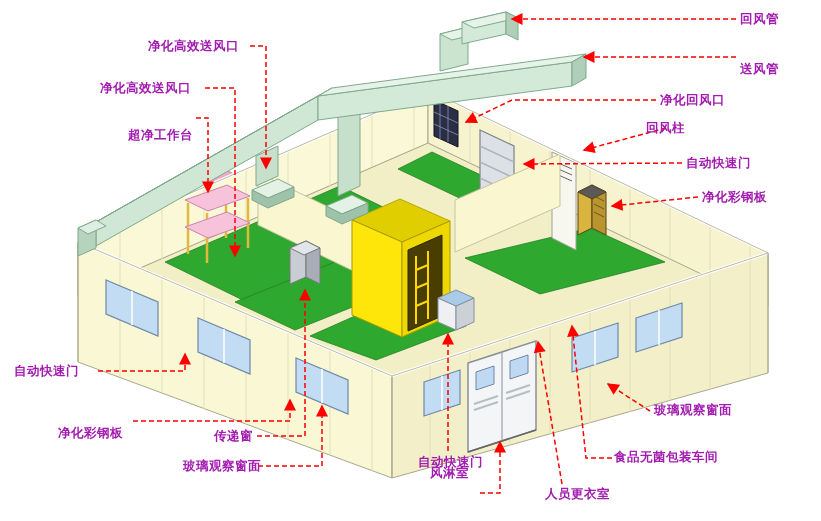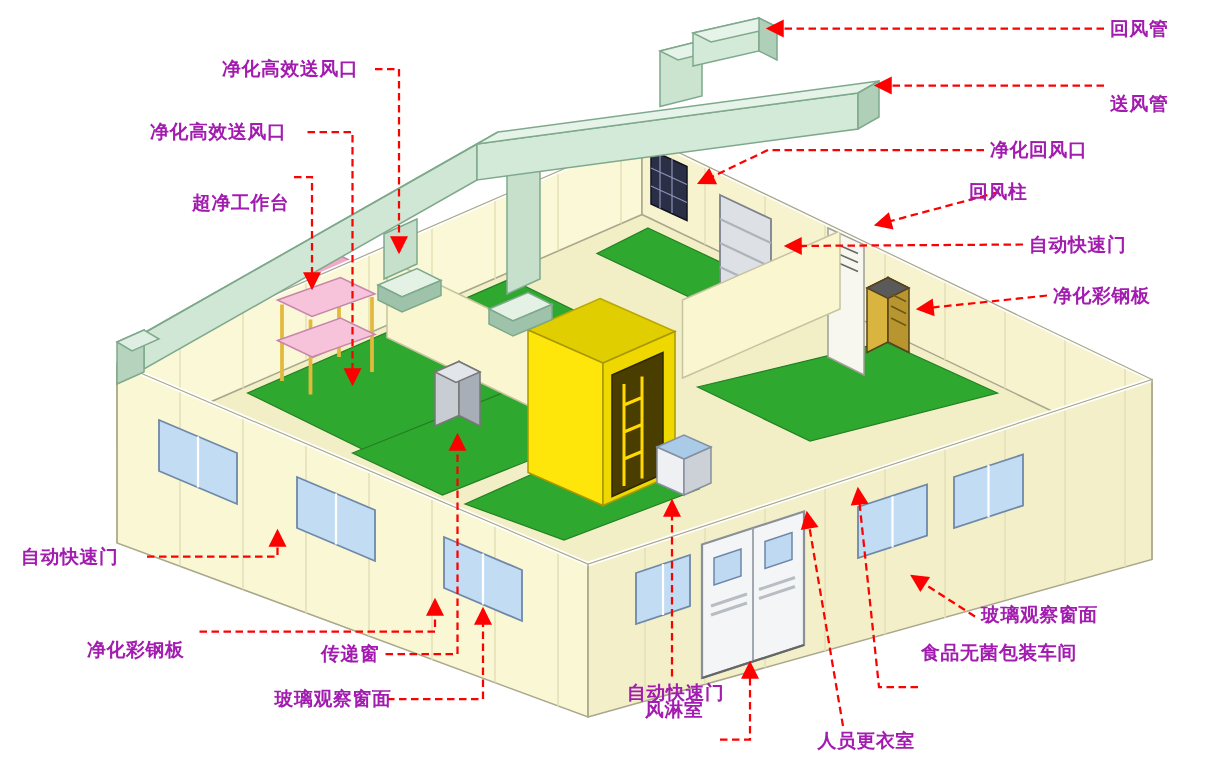--- a/index.html
+++ b/index.html
@@ -168,16 +168,16 @@
   <div class="lbl" style="left:646px;top:121px">回风柱</div>
   <div class="lbl" style="left:686px;top:156px">自动快速门</div>
   <div class="lbl" style="left:702px;top:190px">净化彩钢板</div>
   <div class="lbl" style="left:14px;top:364px">自动快速门</div>
   <div class="lbl" style="left:58px;top:426px">净化彩钢板</div>
   <div class="lbl" style="left:214px;top:429px">传递窗</div>
   <div class="lbl" style="left:183px;top:459px">玻璃观察窗面</div>
   <div class="lbl" style="left:418px;top:455px">自动快速门</div>
   <div class="lbl" style="left:430px;top:466px">风淋室</div>
   <div class="lbl" style="left:545px;top:487px">人员更衣室</div>
-  <div class="lbl" style="left:614px;top:428px">食品无菌包装车间</div>
+  <div class="lbl" style="left:614px;top:450px">食品无菌包装车间</div>
   <div class="lbl" style="left:654px;top:403px">玻璃观察窗面</div>
 
 </div>
 
 </body></html>

